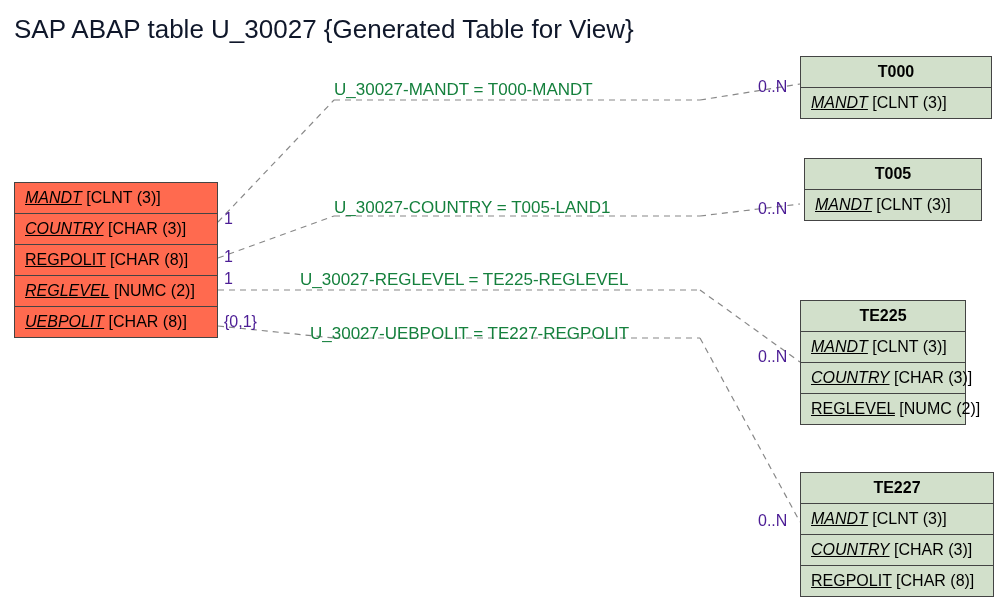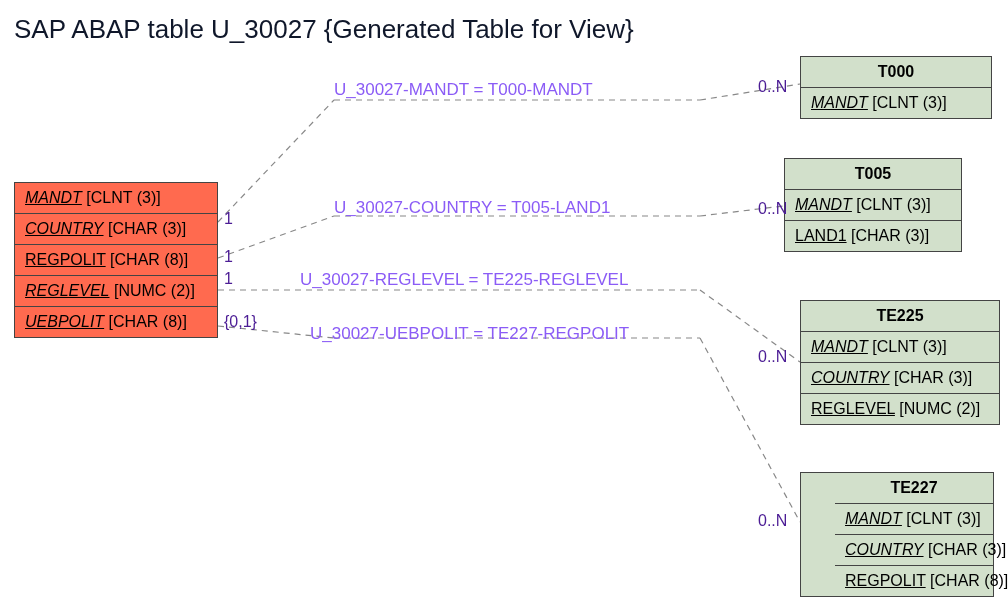--- a/index.html
+++ b/index.html
@@ -37,21 +37,21 @@
     padding: 6px 10px;
     border-bottom: 1px solid #444;
     white-space: nowrap;
   }
   .entity-row:last-child { border-bottom: none; }
   .fld { text-decoration: underline; }
   .fld.italic { font-style: italic; }
   .rel-label {
     position: absolute;
     font-size: 17px;
-    color: #8b5cf6;
+    color: #15803d;
     white-space: nowrap;
   }
   .card {
     position: absolute;
     font-size: 16px;
     color: #4c1d95;
     white-space: nowrap;
   }
   svg.lines {
     position: absolute;
@@ -112,49 +112,45 @@
 </div>
 
 <div class="entity green" style="left:800px; top:56px; width:192px;">
   <div class="entity-header">T000</div>
   <div class="entity-row">
     <span class="fld italic">MANDT</span>
     <span>[CLNT (3)]</span>
   </div>
 </div>
 
-<div class="entity green" style="left:784px; top:158px; width:178px;">
+<div class="entity green" style="left:804px; top:158px; width:178px;">
   <div class="entity-header">T005</div>
   <div class="entity-row">
     <span class="fld italic">MANDT</span>
     <span>[CLNT (3)]</span>
   </div>
-  <div class="entity-row">
-    <span class="fld">LAND1</span>
-    <span>[CHAR (3)]</span>
-  </div>
 </div>
 
-<div class="entity green" style="left:800px; top:300px; width:200px;">
+<div class="entity green" style="left:800px; top:300px; width:166px;">
   <div class="entity-header">TE225</div>
   <div class="entity-row">
     <span class="fld italic">MANDT</span>
     <span>[CLNT (3)]</span>
   </div>
   <div class="entity-row">
     <span class="fld italic">COUNTRY</span>
     <span>[CHAR (3)]</span>
   </div>
   <div class="entity-row">
     <span class="fld">REGLEVEL</span>
     <span>[NUMC (2)]</span>
   </div>
 </div>
 
-<div class="entity green" style="left:800px; top:472px; width:194px;padding-left:34px;">
+<div class="entity green" style="left:800px; top:472px; width:194px;">
   <div class="entity-header">TE227</div>
   <div class="entity-row">
     <span class="fld italic">MANDT</span>
     <span>[CLNT (3)]</span>
   </div>
   <div class="entity-row">
     <span class="fld italic">COUNTRY</span>
     <span>[CHAR (3)]</span>
   </div>
   <div class="entity-row">

